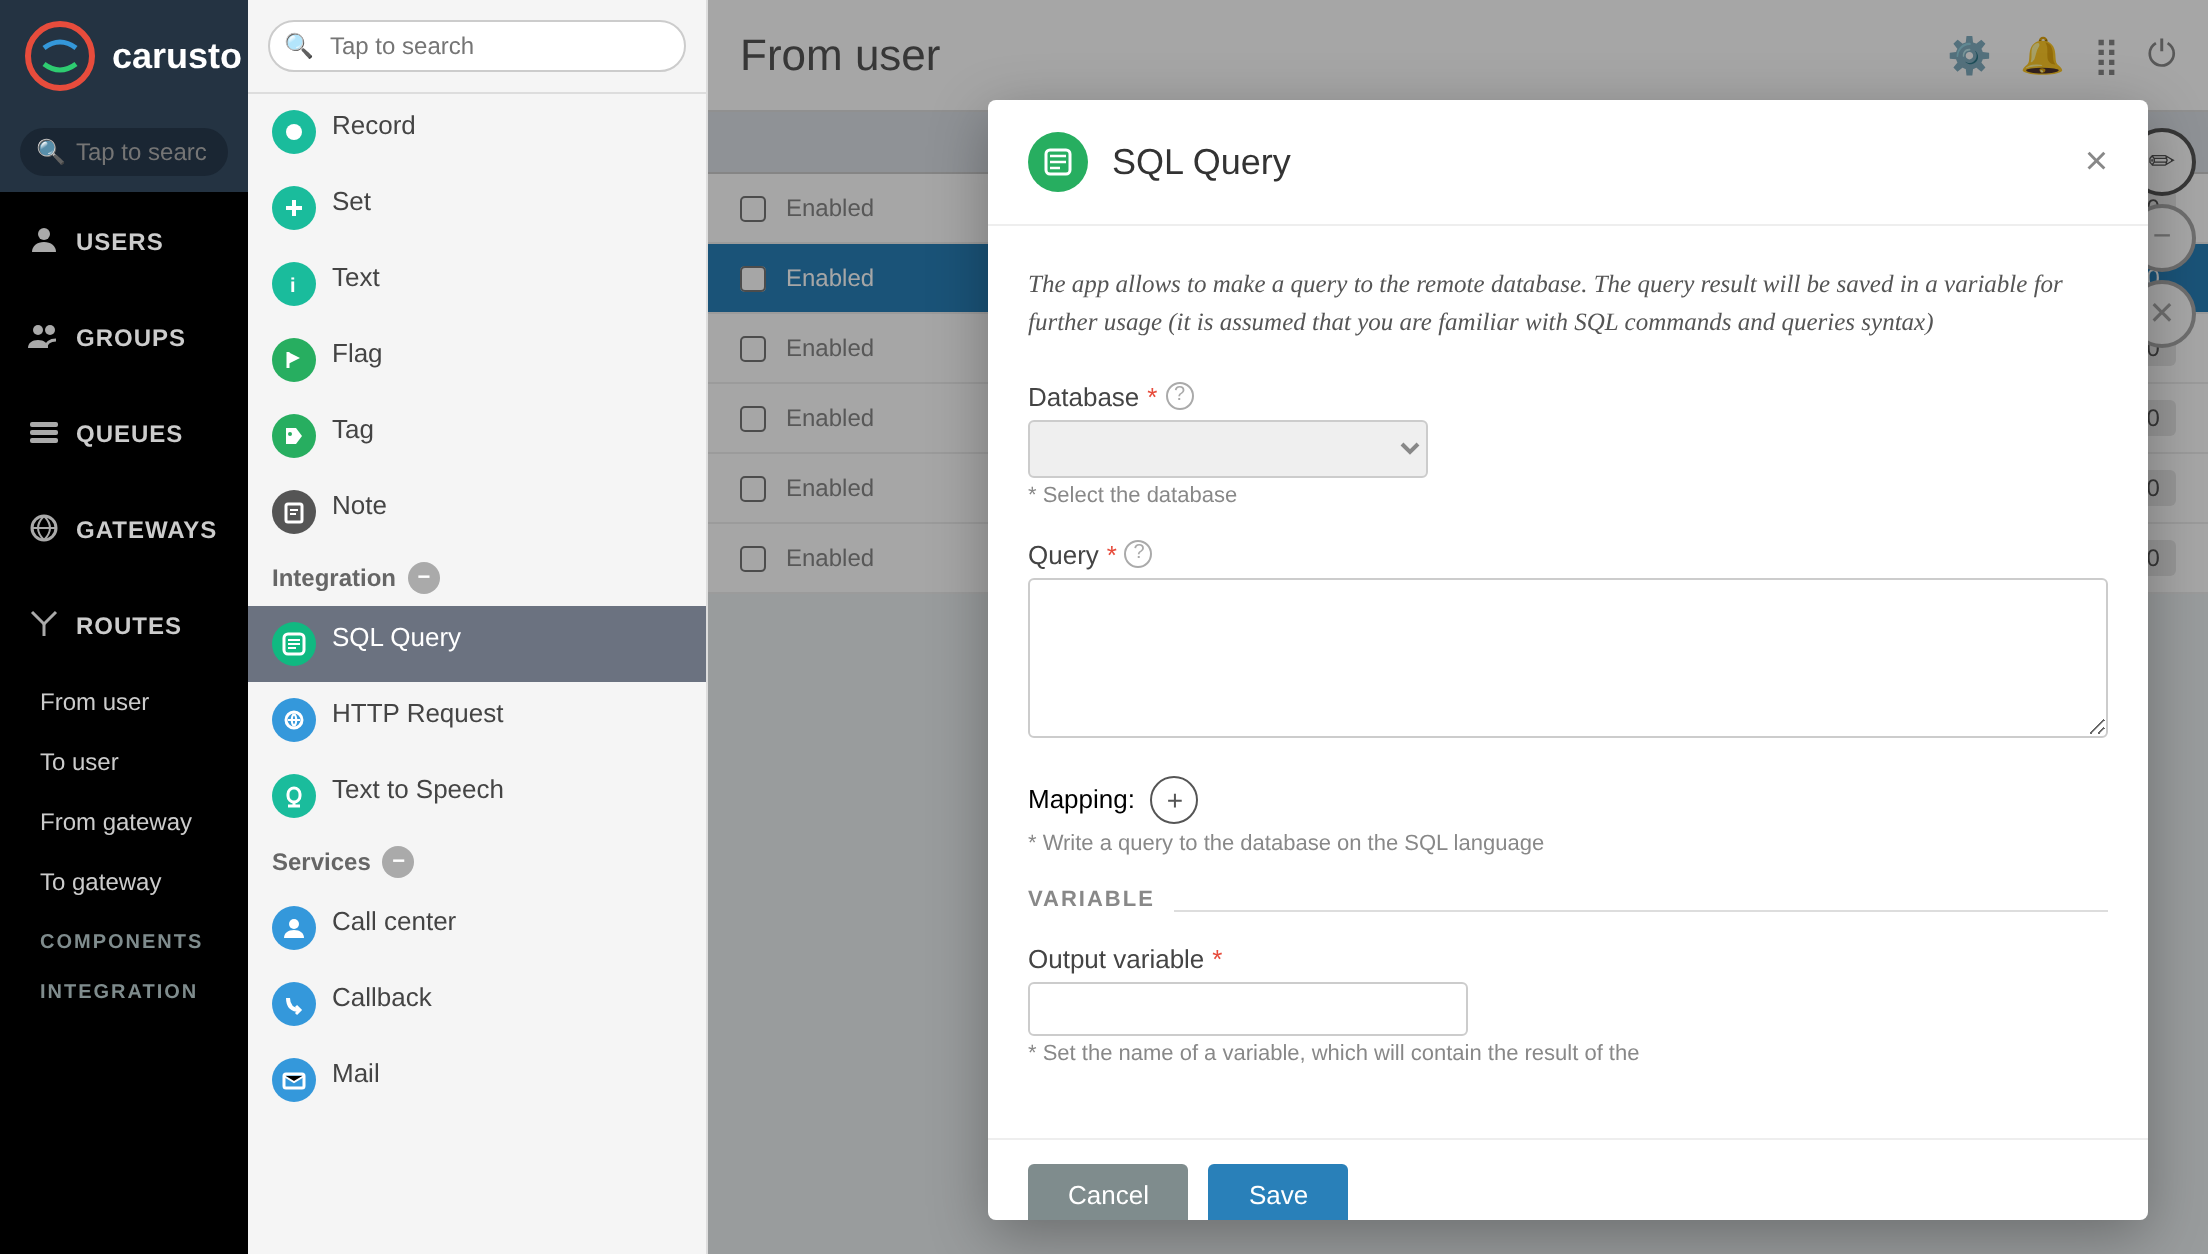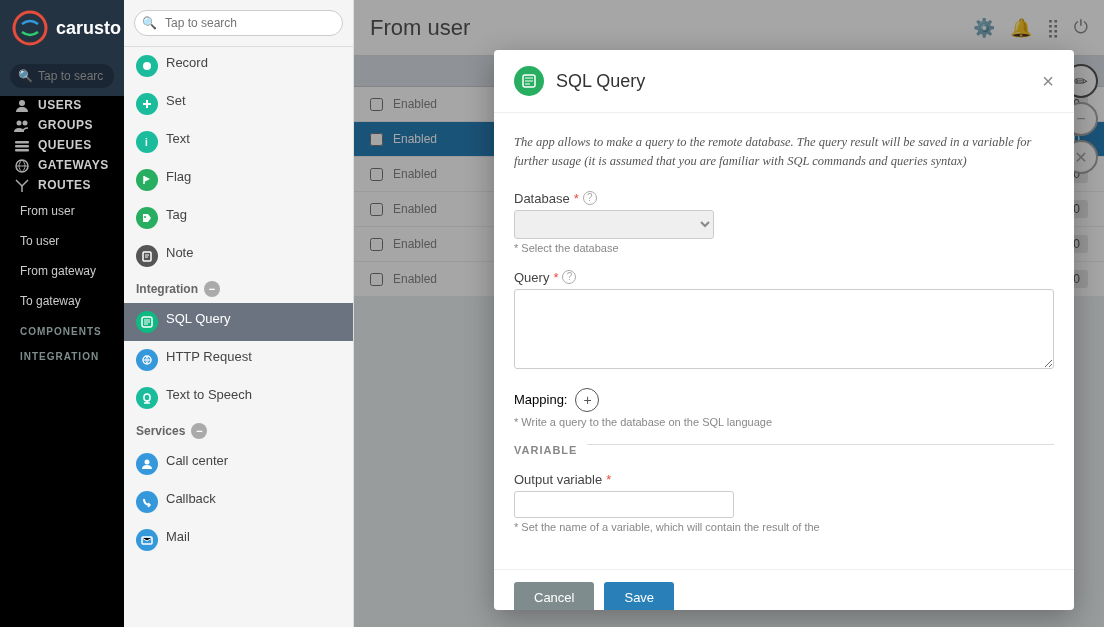--- a/index.html
+++ b/index.html
@@ -53,22 +53,22 @@
     .sidebar-search-wrap .search-ic {
       position: absolute;
       left: 8px;
       top: 50%;
       transform: translateY(-50%);
       color: #aaa;
       font-size: 12px;
     }
     .sidebar-nav-item {
       display: flex;
-      align-items: flex-start;
-      padding: 2px 14px;
+      align-items: flex-end;
+      padding: 16px 14px;
       cursor: pointer;
       color: #ccc;
       font-size: 12px;
       font-weight: 600;
       letter-spacing: 0.5px;
       gap: 8px;
     }
     .sidebar-nav-item svg { flex-shrink: 0; }
 
     .sidebar-section {
@@ -376,21 +376,21 @@
       background: #fff;
       display: flex;
       align-items: center;
       justify-content: center;
       cursor: pointer;
       font-size: 14px;
       color: #555;
     }
     .section-divider {
       display: flex;
-      align-items: flex-start;
+      align-items: flex-end;
       gap: 10px;
       margin: 16px 0;
     }
     .section-divider-label {
       font-size: 11px;
       font-weight: 700;
       letter-spacing: 1px;
       color: #888;
       white-space: nowrap;
     }

